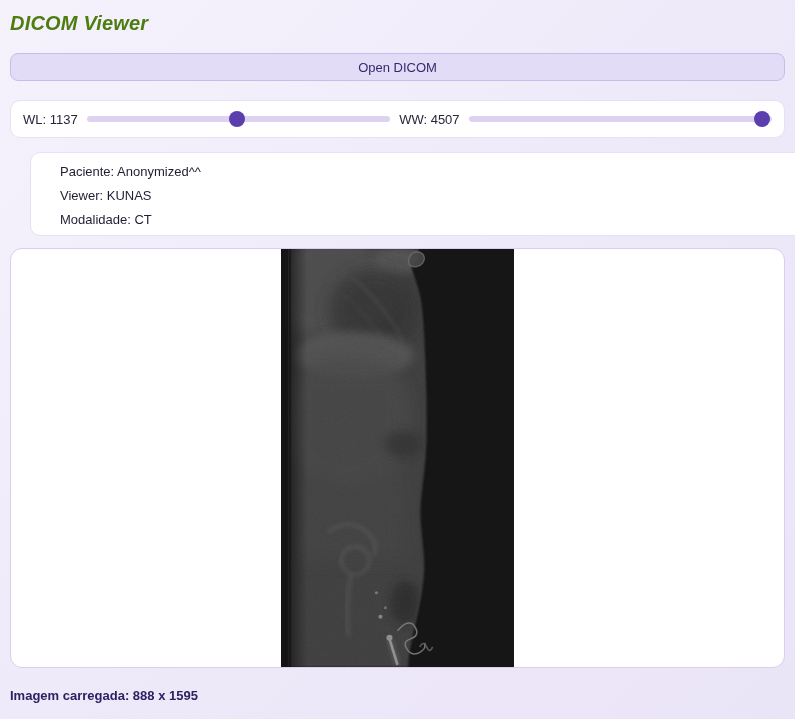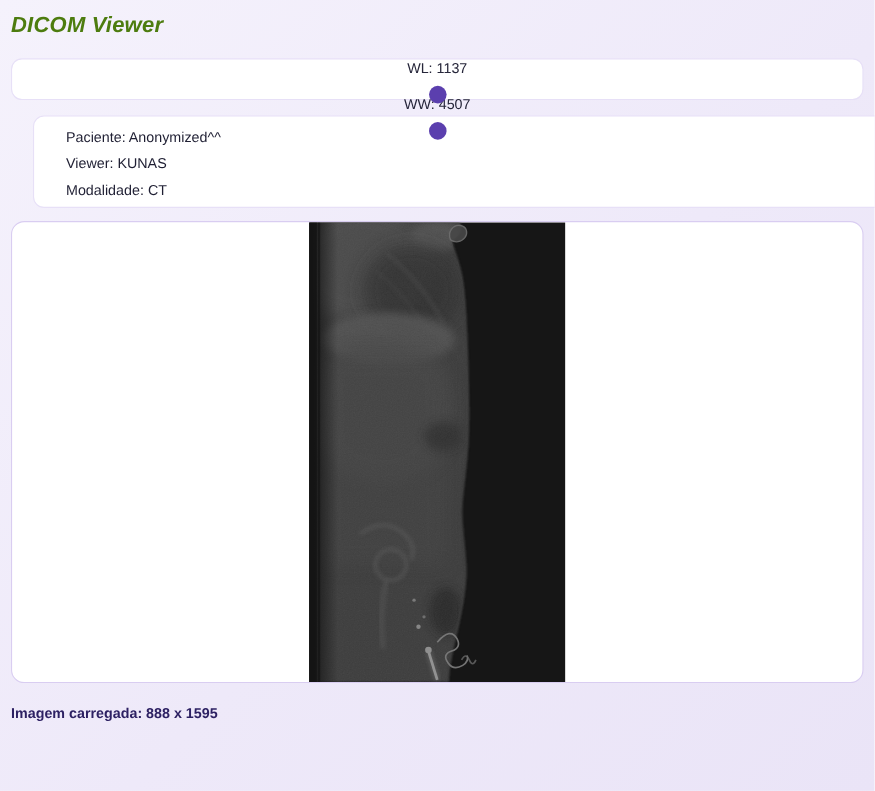--- a/index.html
+++ b/index.html
@@ -30,21 +30,21 @@
   }
   .card {
     background: #ffffff;
     border: 1px solid #e7e0f7;
     border-radius: 10px;
     width: 100%;
   }
   .slider-row {
     margin-top: 19px; height: 38px;
     display: flex; align-items: center;
-    padding: 0 12px; gap: 9px; flex-direction: column;
+    padding: 0 12px; gap: 9px;
   }
   .slabel { font-size: 13px; color: #26263a; white-space: nowrap; }
   .slider { position: relative; flex: 1; height: 16px; cursor: pointer; }
   .slider .track {
     position: absolute; left: 0; right: 0; top: 5px; height: 6px;
     border-radius: 3px; background: #ddd3f0;
   }
   .slider .thumb {
     position: absolute; top: 0; width: 16px; height: 16px;
     border-radius: 50%; background: #5b3fae;
@@ -71,20 +71,21 @@
     color: #2d2163;
   }
 </style>
 </head>
 <body>
 
 <div class="app">
 
   <h1 class="page-title">DICOM Viewer</h1>
 
+  <button class="open-btn">Open DICOM</button>
 
   <div class="card slider-row">
     <span class="slabel">WL: 1137</span>
     <div class="slider">
       <div class="track"></div>
       <div class="thumb wl"></div>
     </div>
     <span class="slabel">WW: 4507</span>
     <div class="slider">
       <div class="track"></div>

